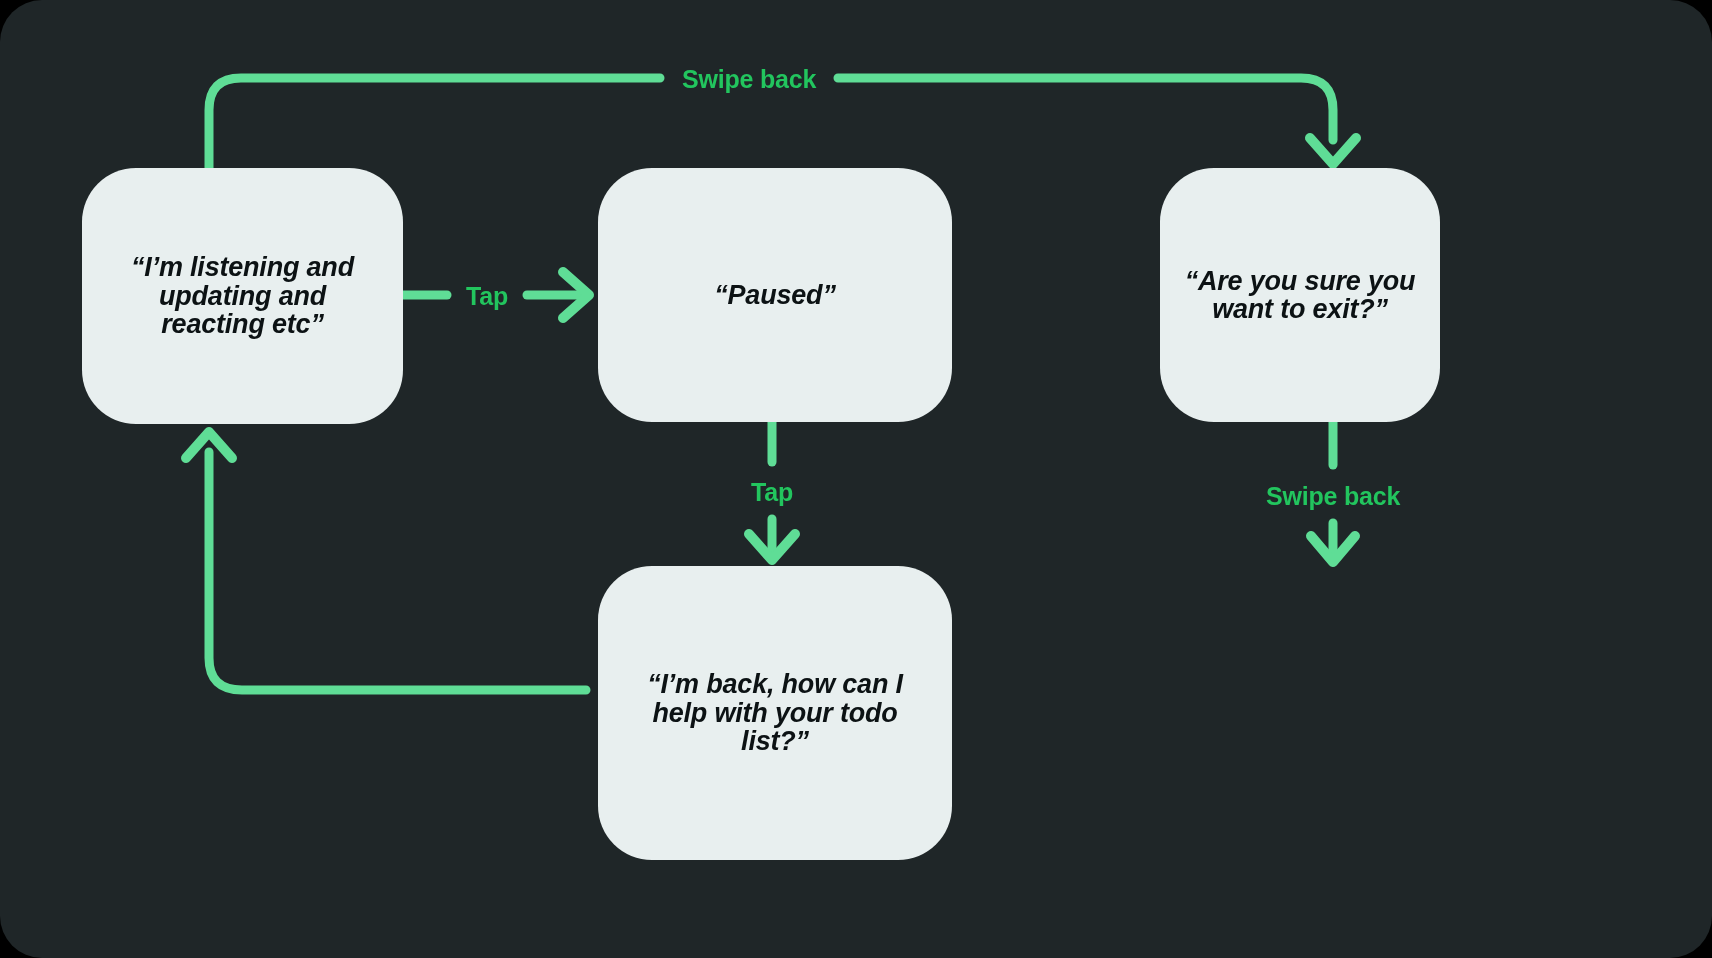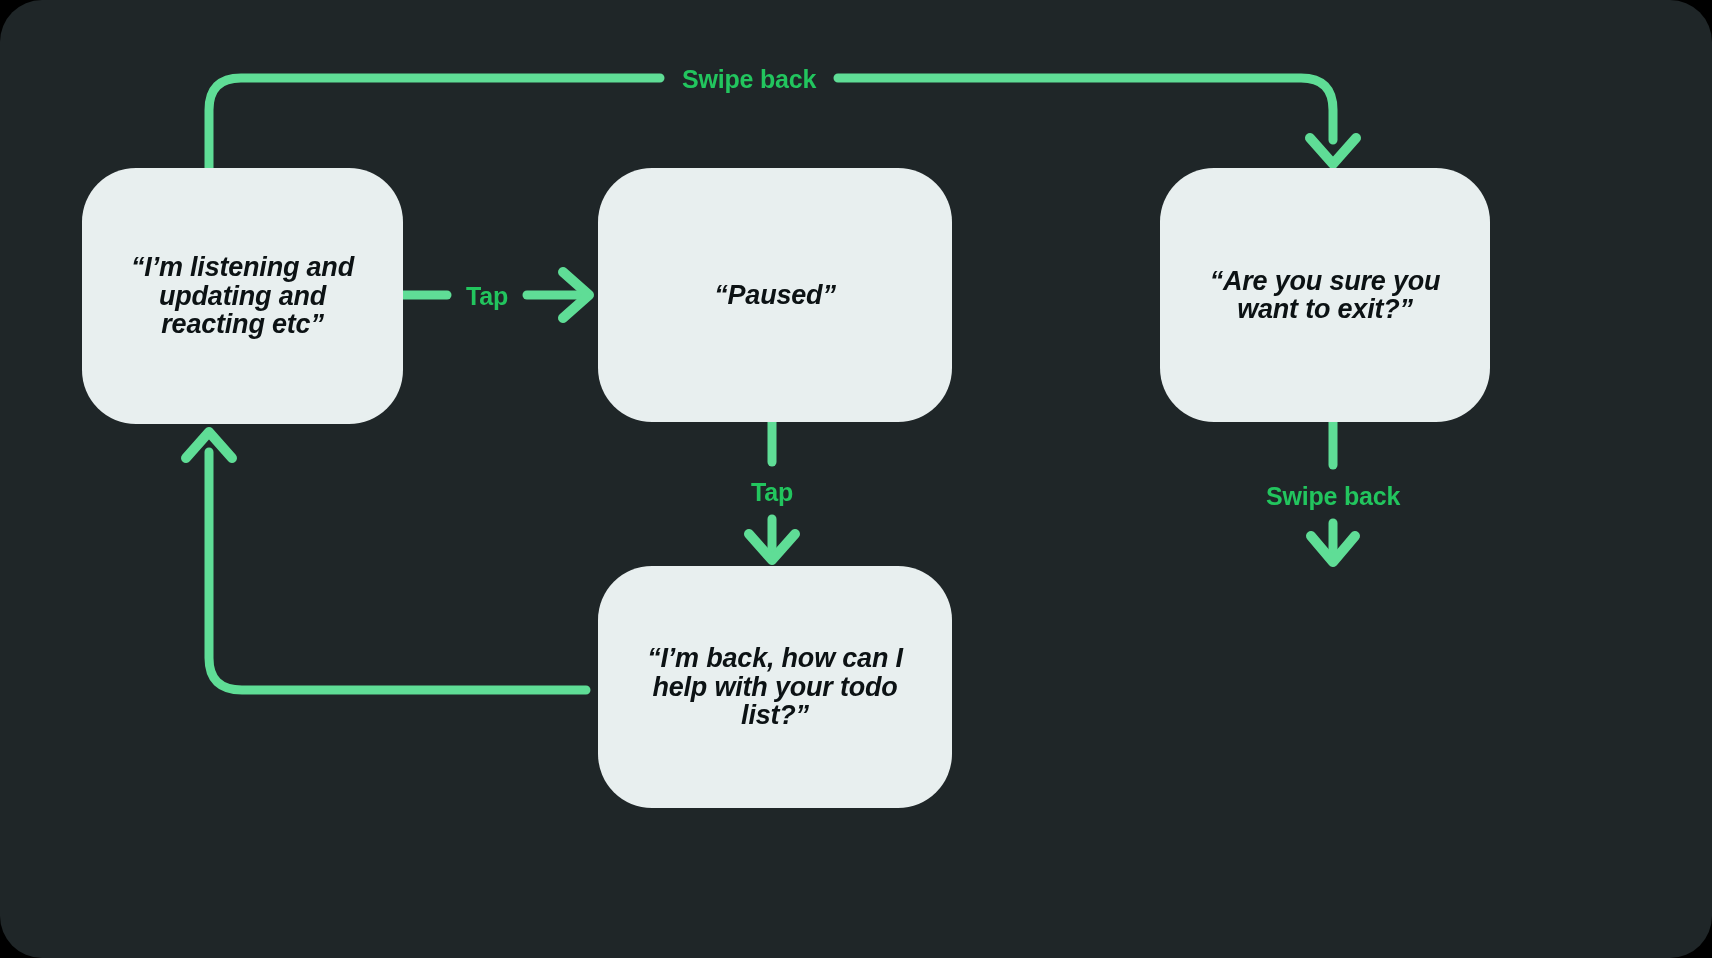--- a/index.html
+++ b/index.html
@@ -109,25 +109,25 @@
     </svg>
 
     <div class="node" style="left:35px; top:168px; width:321px; height:256px;margin-left:47px;">
       <span class="node-label">“I’m listening and updating and reacting etc”</span>
     </div>
 
     <div class="node" style="left:598px; top:168px; width:354px; height:254px;">
       <span class="node-label">“Paused”</span>
     </div>
 
-    <div class="node" style="left:1160px; top:168px; width:330px; height:254px;">
+    <div class="node" style="left:1160px; top:168px; width:280px; height:254px;">
       <span class="node-label">“Are you sure you want to exit?”</span>
     </div>
 
-    <div class="node" style="left:598px; top:566px; width:354px; height:242px;">
+    <div class="node" style="left:598px; top:566px; width:354px; height:294px;">
       <span class="node-label">“I’m back, how can I help with your todo list?”</span>
     </div>
 
 
     <div class="edge-label" style="left:749px; top:79px;">Swipe back</div>
 
     <div class="edge-label" style="left:487px; top:296px;">Tap</div>
 
     <div class="edge-label" style="left:772px; top:492px;">Tap</div>
 

